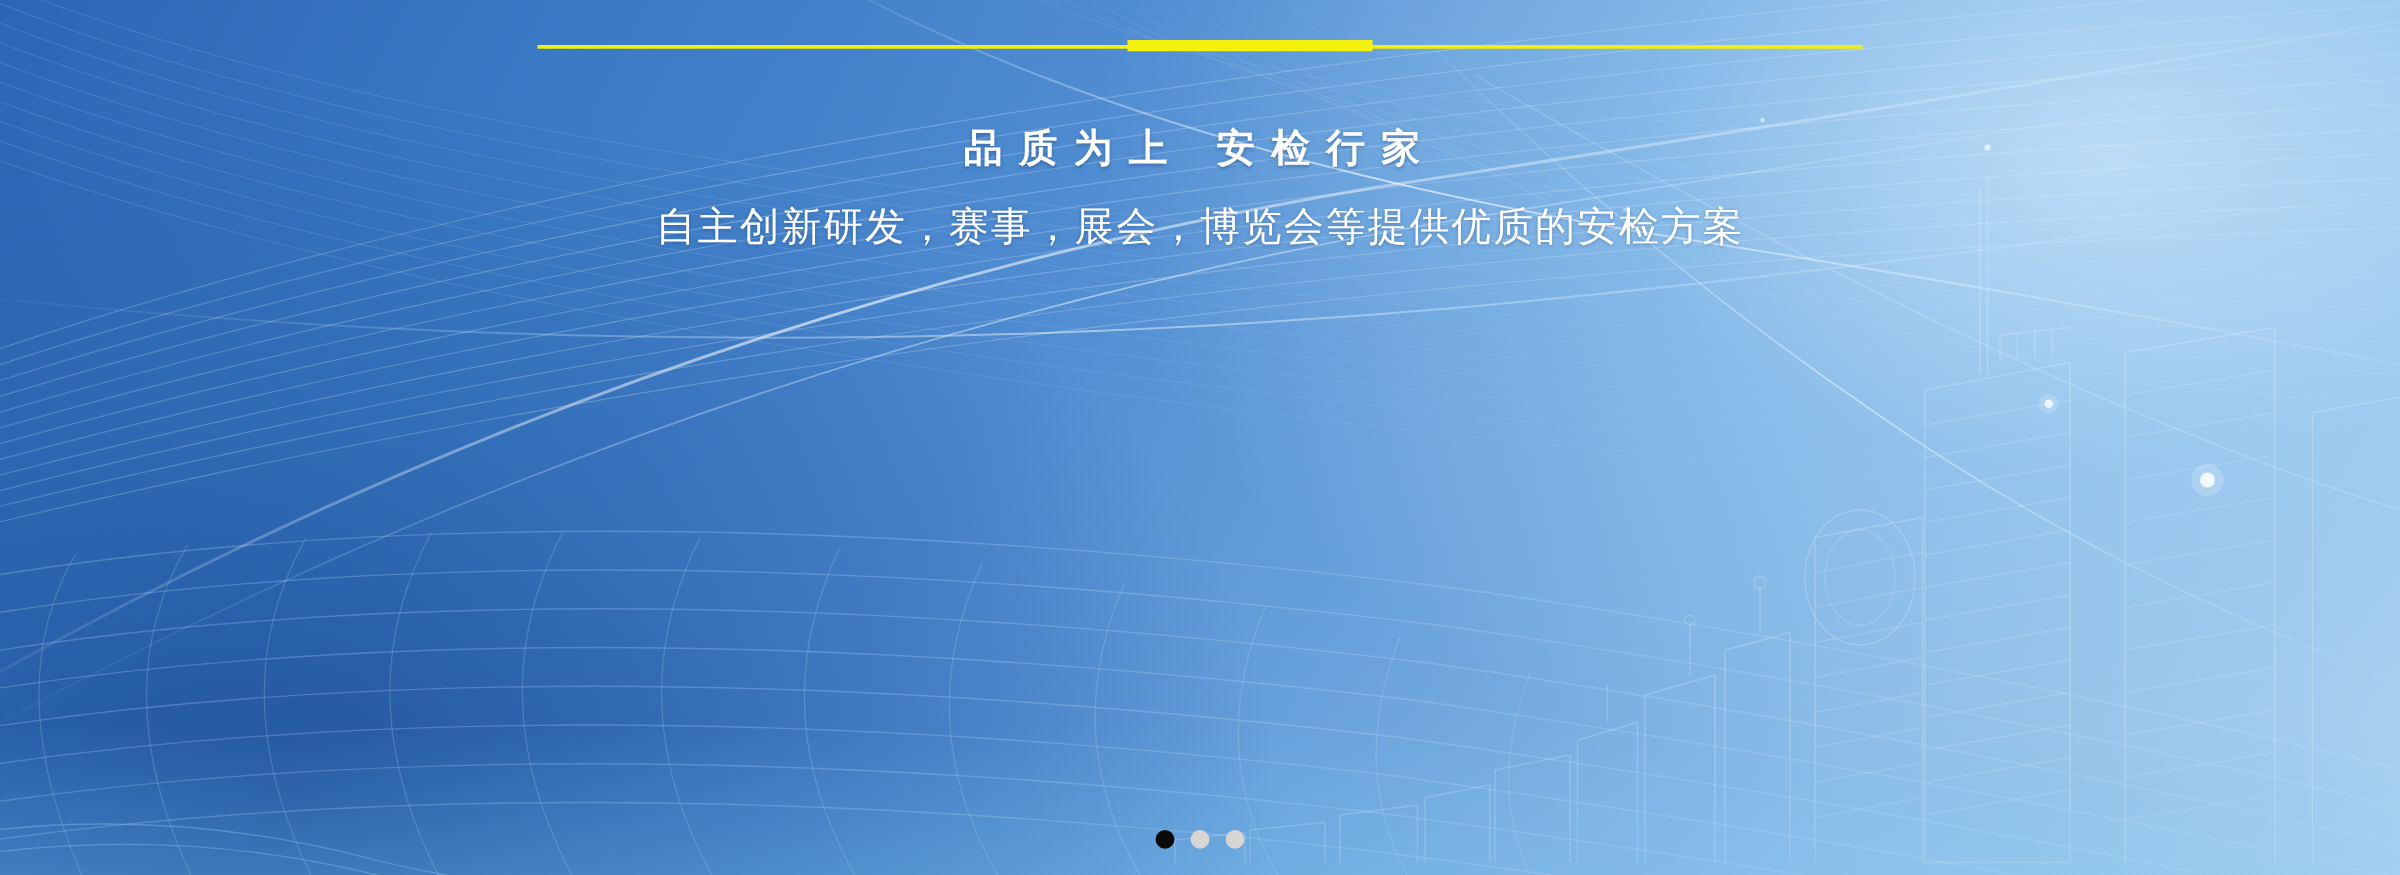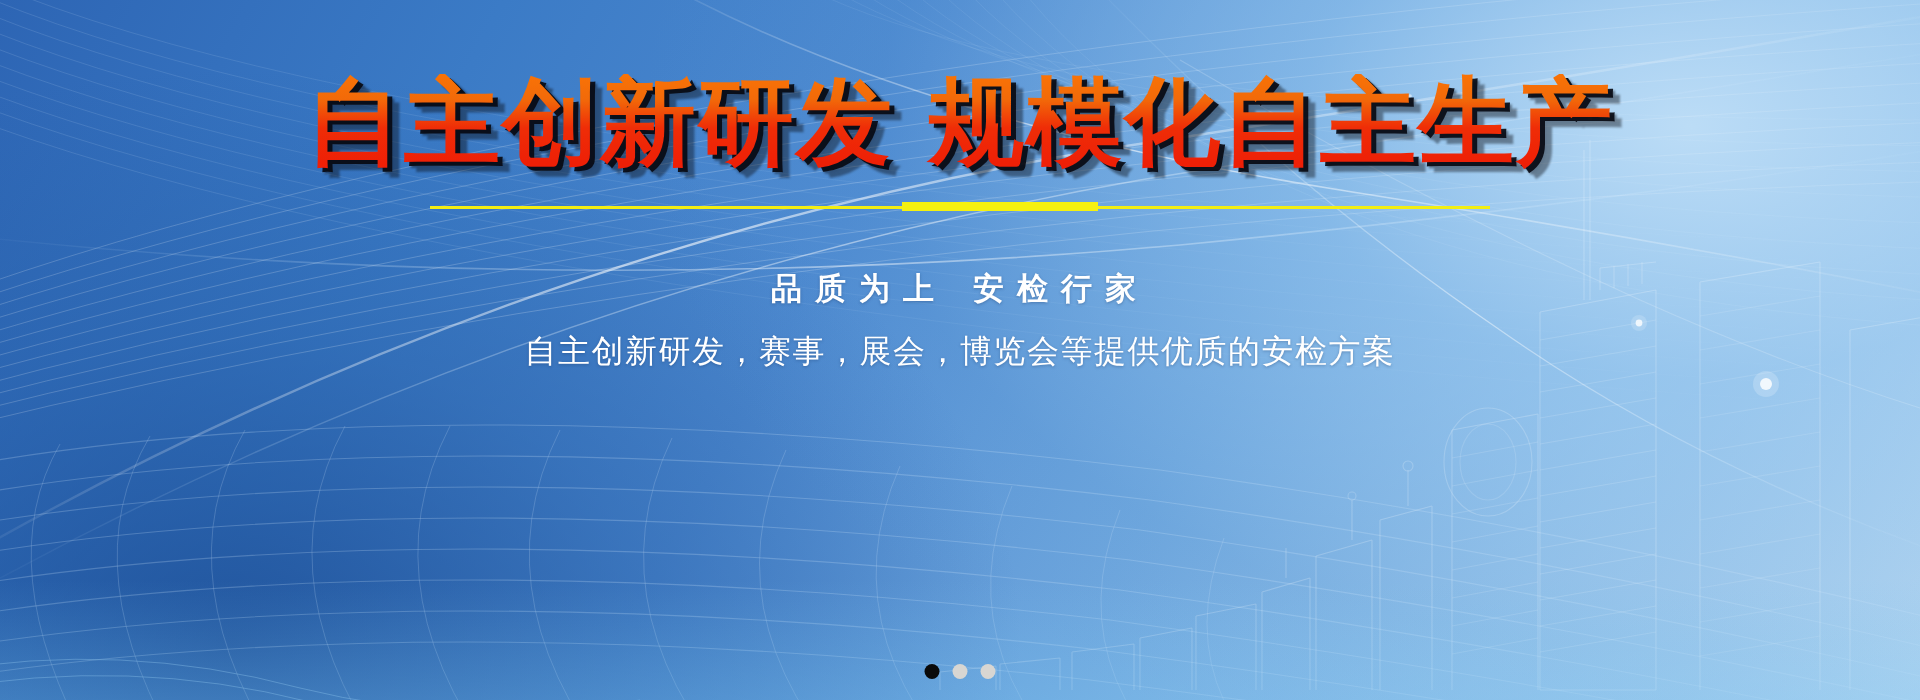--- a/index.html
+++ b/index.html
@@ -308,23 +308,20 @@
       <circle cx="1590" cy="118" r="2.4" opacity="0.75"></circle>
       <circle cx="1410" cy="96" r="1.8" opacity="0.6"></circle>
       <circle cx="1300" cy="168" r="1.6" opacity="0.5"></circle>
     </g>
   </svg>
 
   <div class="bottom-haze"></div>
 
   <div class="content">
 
-    <div class="headline">
-      <span>自主创新研发</span><span class="gap"></span><span>规模化自主生产</span>
-    </div>
 
     <div class="divider">
       <div class="thin"></div>
       <div class="thick"></div>
     </div>
 
     <div class="slogan">
       <span>品质为上</span><span class="sep"></span><span>安检行家</span>
     </div>
 

